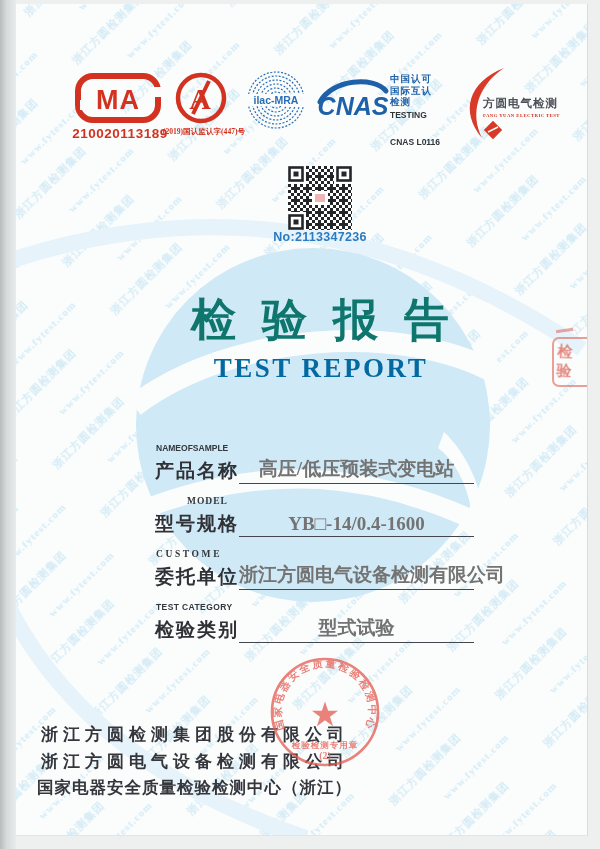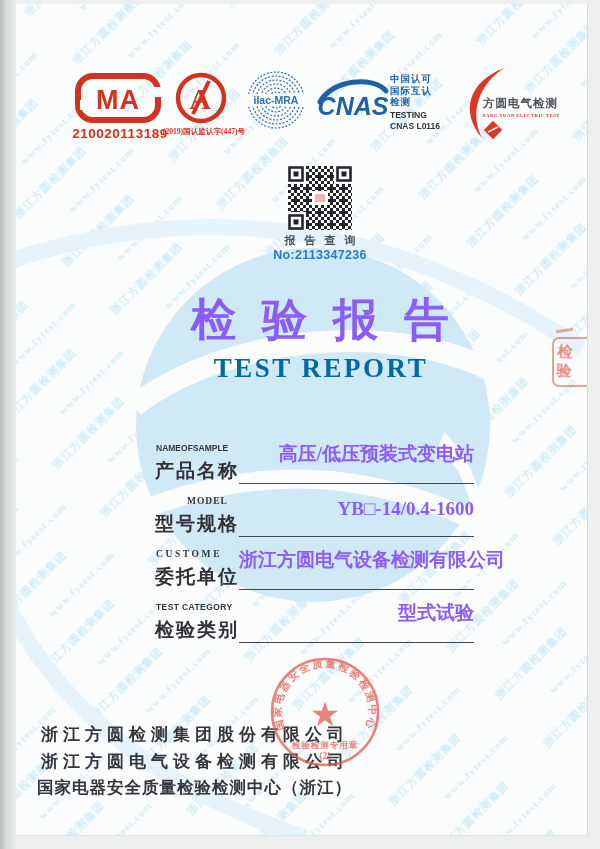--- a/index.html
+++ b/index.html
@@ -28,31 +28,31 @@
   .fy-en { font-size:4.8px; font-weight:bold; color:#d2321f; letter-spacing:.4px; margin-top:2px; }
   
   .ctrA { position:absolute; left:34px; top:0; width:540px; text-align:center; }
   .qrwrap { position:absolute; top:162px; left:0; width:100%; }
   .qrwrap svg { display:block; margin:0 auto; }
   .qr-cap { margin-top:3px; font-size:11px; font-weight:bold; color:#4c5154;
     letter-spacing:9px; padding-left:9px; }
   .qr-no { font-family:"Liberation Sans","DejaVu Sans",sans-serif;
     font-size:12.5px; font-weight:bold; color:#2b7bc0; letter-spacing:.3px; }
   .title { position:absolute; top:286px; left:0; width:100%;
-    font-size:45px; font-weight:bold; color:#8b5cf6;
+    font-size:45px; font-weight:bold; color:#0f766e;
     letter-spacing:26px; padding-left:26px; }
   .subtitle { position:absolute; top:349px; left:0; width:100%;
     font-size:27px; font-weight:bold; color:#0369a1; letter-spacing:2.5px; padding-left:2px; }
   
   .frow { position:absolute; left:139px; white-space:nowrap; }
   .flab { display:inline-block; font-size:19px; font-weight:bold; color:#2f3136;
     letter-spacing:2px; vertical-align:bottom;margin-top:40px; }
   .fline { display:inline-block; width:235px; border-bottom:1.6px solid #43464b;
-    text-align:right; vertical-align:bottom; padding-bottom:16px;
-    font-size:19px; font-weight:bold; color:#8b5cf6; }
+    text-align:center; vertical-align:bottom; padding-bottom:1px;
+    font-size:19px; font-weight:bold; color:#737373; }
   .feng { position:absolute; left:1px; top:25px; font-size:8.5px; font-weight:bold;
     color:#34373b; font-family:"Liberation Sans","DejaVu Sans",sans-serif; }
   .feng.model { left:32px; letter-spacing:1px; font-size:9.5px; font-family:"Liberation Serif",serif;}
   .feng.custome { letter-spacing:2.6px; font-size:9.5px; font-family:"Liberation Serif",serif;}
   .feng.testcat { letter-spacing:.4px; }
   
   .ctrB { position:absolute; left:20px; top:718px; width:540px; text-align:left; }
   .comp { font-size:17px; font-weight:bold; color:#34363c; letter-spacing:5px;
     padding-left:5px; line-height:26.5px; }
   .comp.last { font-size:16.5px; letter-spacing:1px; padding-left:1px; }
@@ -127,21 +127,21 @@
 
     <svg class="logo-abs" style="left:300px; top:70px;" width="74" height="50">
       <path d="M 4,28 C 16,5 58,2 70,17" stroke="#1f61a8" stroke-width="5" fill="none" stroke-linecap="round"></path>
       <text x="37" y="41" text-anchor="middle" font-size="25" font-weight="bold" font-style="italic" fill="#1f61a8" font-family="Liberation Sans, sans-serif">CNAS</text>
     </svg>
     <div class="cnas-txt">
       <div class="cn">中国认可</div>
       <div class="cn">国际互认</div>
       <div class="cn">检测</div>
       <div class="en">TESTING</div>
-      <div class="en" style="margin-top:0;">CNAS L0116</div>
+      <div class="en" style="margin-top:16px;">CNAS L0116</div>
     </div>
 
     <svg class="logo-abs" style="left:436px; top:60px;" width="58" height="82">
       <path d="M 52,4 C 16,18 8,48 30,74 C 18,50 25,22 52,4 Z" fill="#d93a28"></path>
       <g transform="rotate(45 41 66)">
         <rect x="34.5" y="59.5" width="13" height="13" fill="#d93a28"></rect>
       </g>
       <line x1="36" y1="68" x2="46" y2="63" stroke="#fbfdfd" stroke-width="1.5"></line>
     </svg>
     <div class="fy-txt">
@@ -178,21 +178,20 @@
           <rect x="46" y="0" width="18" height="18" fill="#fff"></rect>
           <rect x="49.5" y="1.5" width="13" height="13" fill="none" stroke="#24262a" stroke-width="2.6"></rect>
           <rect x="53.5" y="5.5" width="5" height="5" fill="#24262a"></rect>
           <rect x="0" y="46" width="18" height="18" fill="#fff"></rect>
           <rect x="1.5" y="49.5" width="13" height="13" fill="none" stroke="#24262a" stroke-width="2.6"></rect>
           <rect x="5.5" y="53.5" width="5" height="5" fill="#24262a"></rect>
         </g>
         <rect x="24" y="25" width="16" height="14" fill="#fff"></rect>
         <rect x="27" y="28" width="10" height="8" fill="rgba(225,120,120,0.55)"></rect>
       </svg>
-      <div class="qr-cap">报告查询</div>
       <div class="qr-no">No:2113347236</div>
     </div>
 
     <div class="title">检验报告</div>
     <div class="subtitle">TEST REPORT</div>
   </div>
 
   <div class="z2">
     <div class="frow" style="top:414px;">
       <span class="flab">产品名称</span><span class="fline">高压/低压预装式变电站</span>

